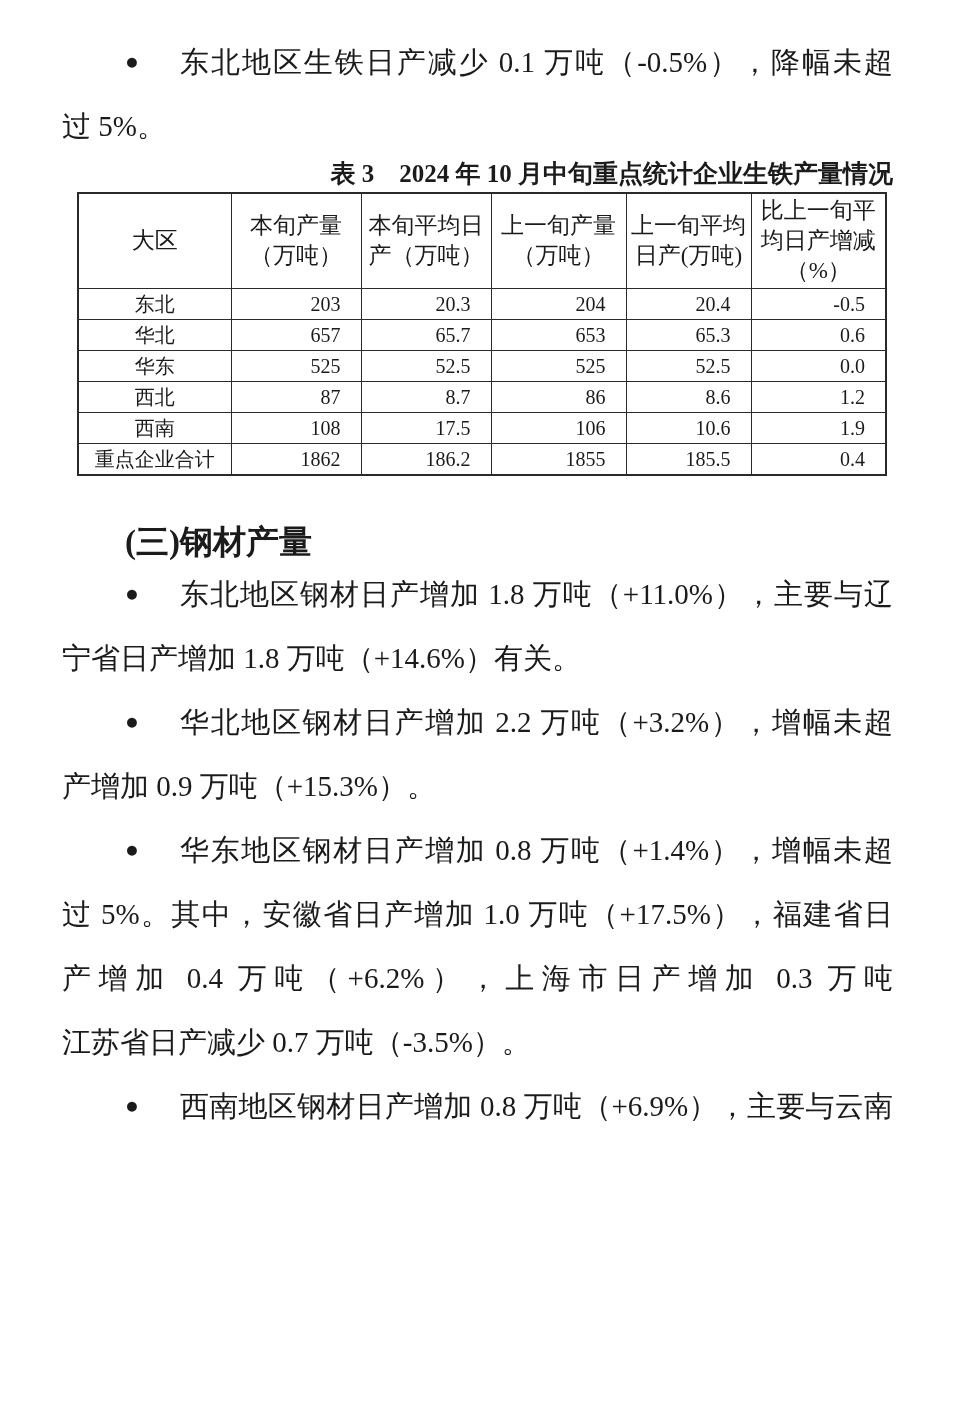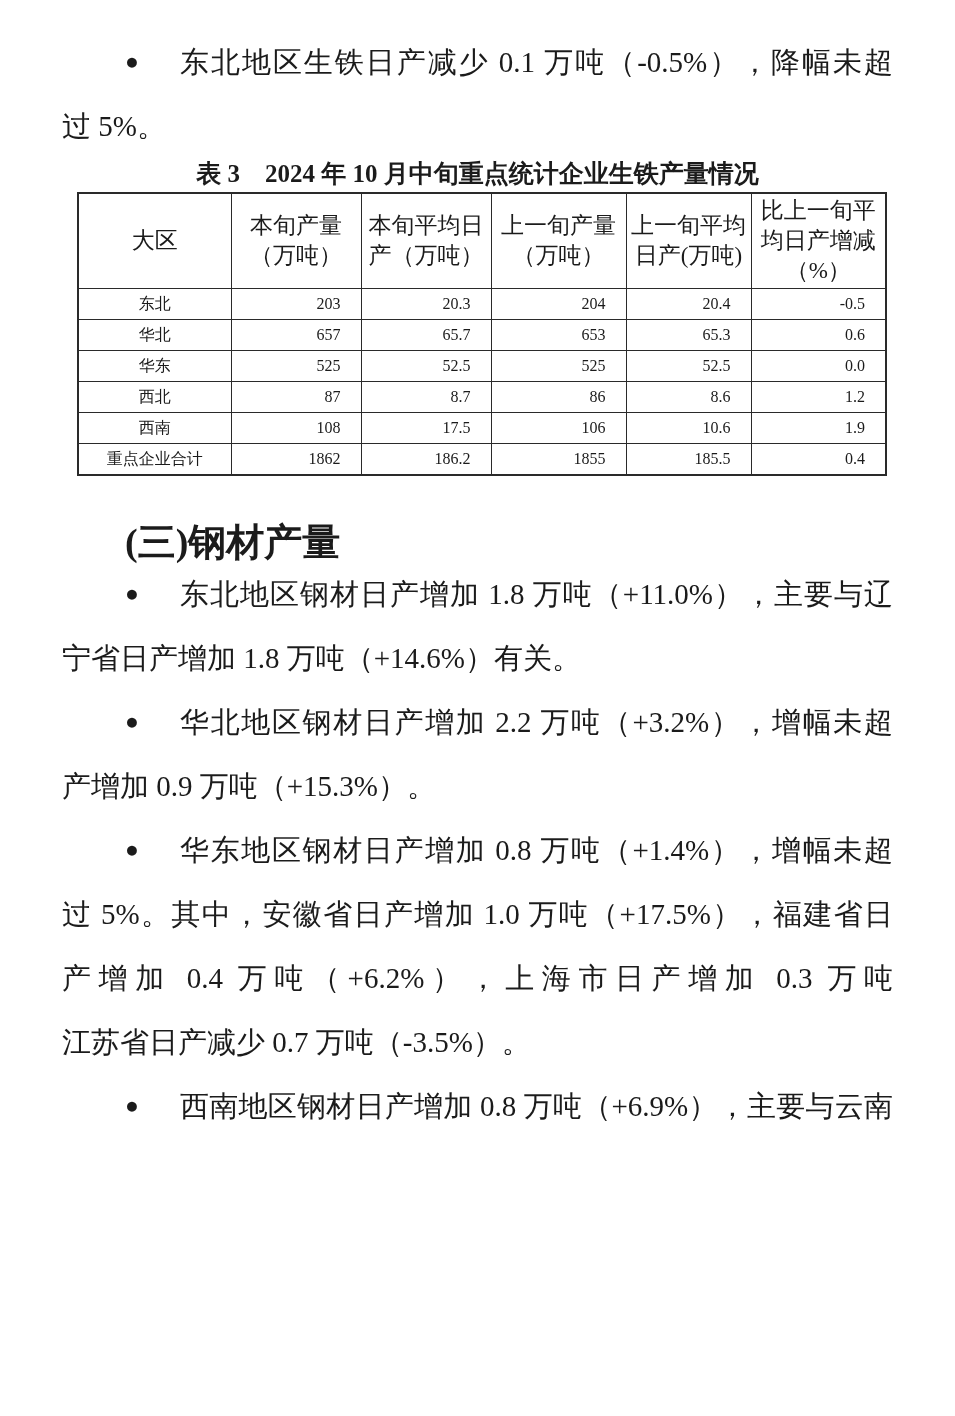--- a/index.html
+++ b/index.html
@@ -26,21 +26,21 @@
   .bullet-marker{
     flex:0 0 55px;width:55px;
     font-size:23px;
     letter-spacing:0;
   }
   .bullet-body{flex:1 1 auto;overflow:hidden;}
   .bullet-body.fill{text-align:justify;text-align-last:justify;}
 
   
   .tbl-title{
-    text-align:center;
+    text-align:right;
     font-weight:bold;
     font-size:25px;
     line-height:32px;
     height:32px;
     margin:0;
   }
 
   
   table.stat{
     border-collapse:collapse;
@@ -56,32 +56,32 @@
   }
   table.stat th{
     font-size:23px;
     line-height:30px;
     padding:2px 4px;
     text-align:center;
     vertical-align:middle;
     height:90px;
   }
   table.stat td{
-    font-size:16px;
+    font-size:20px;
     line-height:30px;
     height:30px;
     padding:0 4px;
     vertical-align:middle;
   }
   table.stat td.region{text-align:center;}
   table.stat td.num{text-align:right;padding-right:20px;}
 
   
   .section-heading{
-    font-size:38px;
+    font-size:33px;
     font-weight:bold;
     line-height:40px;
     height:40px;
     margin:46px 0 0 0;
     padding-left:63px;
   }
   .intro-wrap{margin-top:10px;}
 </style>
 </head>
 <body>

